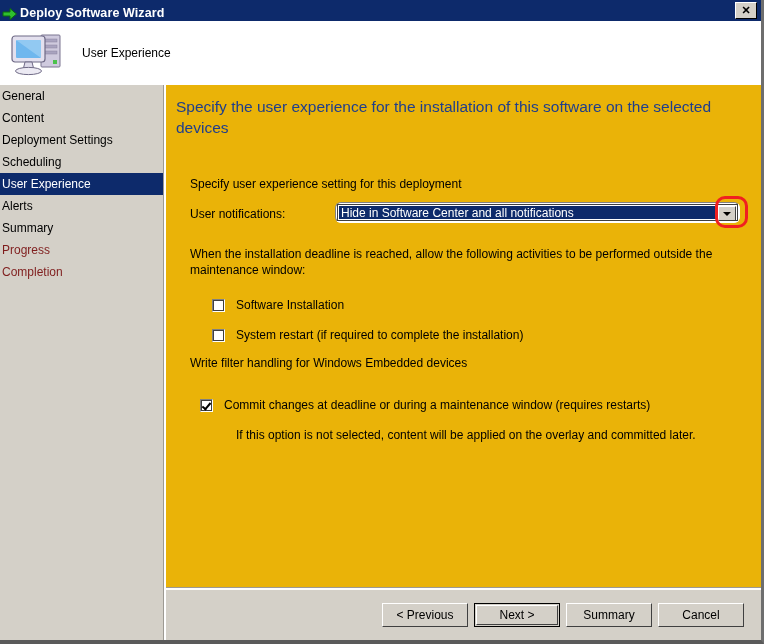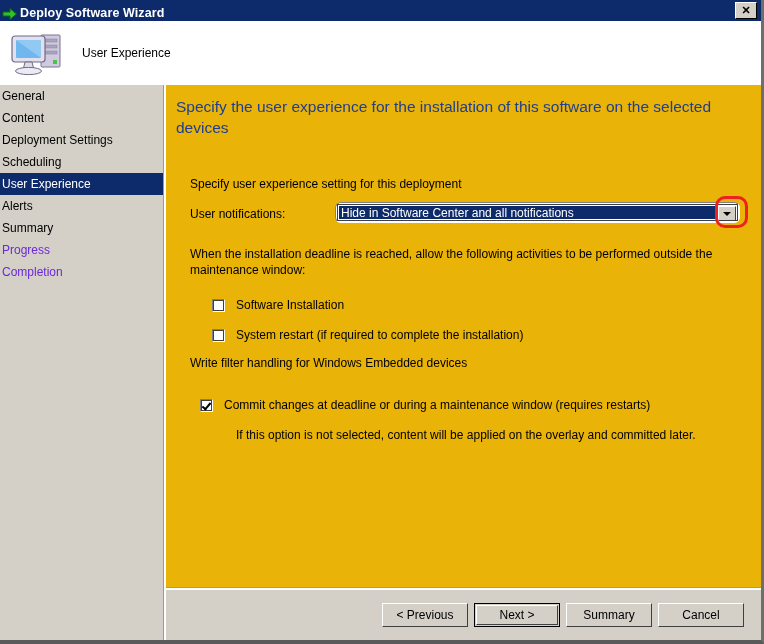--- a/index.html
+++ b/index.html
@@ -125,21 +125,21 @@
     font-size: 12px;
     color: #000000;
     white-space: nowrap;
     box-sizing: border-box;
   }
   .nav-item.selected {
     background: #0d2a6b;
     color: #ffffff;
   }
   .nav-item.disabled {
-    color: #6d28d9;
+    color: #7f1d1d;
   }
 
   
   #v-divider {
     position: absolute;
     left: 163px;
     top: 0;
     width: 3px;
     height: 555px;
     background: #ffffff;

